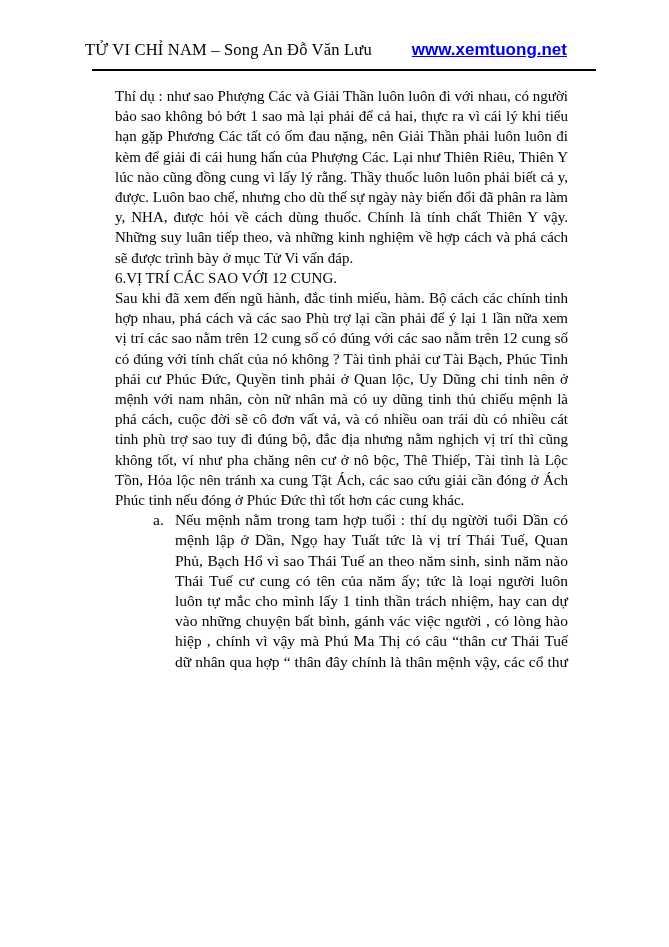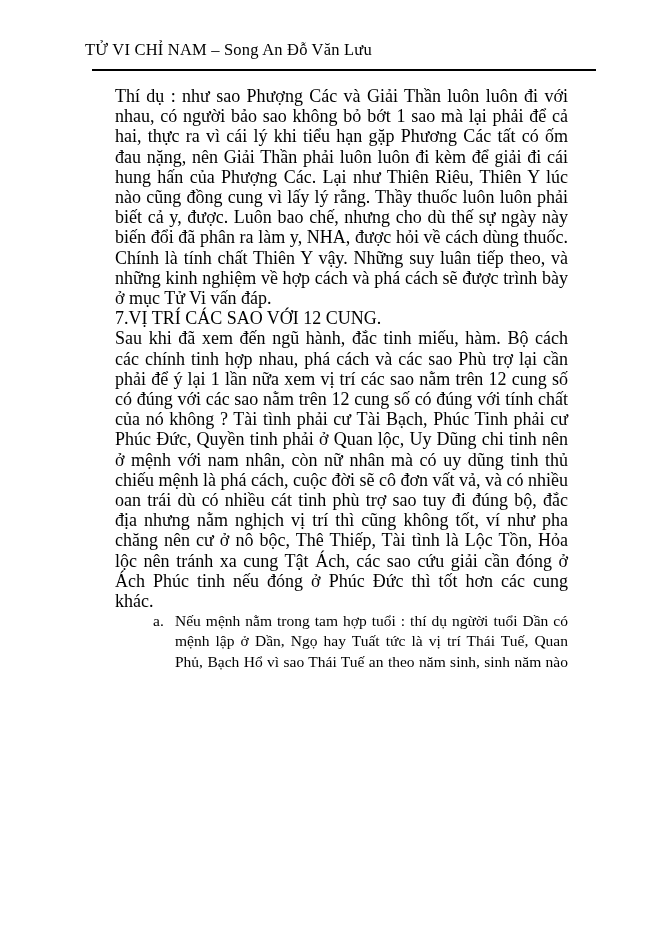--- a/index.html
+++ b/index.html
@@ -52,21 +52,21 @@
     left: 115px;
     top: 86px;
     width: 453px;
     font-size: 15.5px;
     line-height: 20.2px;
     text-align: justify;
   }
   .body-text p, .body-text h2 {
     margin: 0;
     padding: 0;
-    font-size: 18px;
+    font-size: 15px;
     font-weight: normal;
     text-align: justify;
   }
   .list-item {
     display: flex;
     margin-top: 0;
   }
   .list-marker {
     width: 60px;
     flex: 0 0 60px;
@@ -79,29 +79,30 @@
     font-family: Liberation Serif, serif;
   }
 </style>
 </head>
 <body>
 
 <div class="page">
 
   <div class="page-header">
     <span class="header-title">TỬ VI CHỈ NAM – Song An Đỗ Văn Lưu</span>
+    <a class="header-link">www.xemtuong.net</a>
   </div>
 
   <div class="header-divider"></div>
 
   <div class="body-text">
 
     <p>Thí dụ : như sao Phượng Các và Giải Thần luôn luôn đi với nhau, có người bảo sao không bỏ bớt 1 sao mà lại phải để cả hai, thực ra vì cái lý khi tiểu hạn gặp Phương Các tất có ốm đau nặng, nên Giải Thần phải luôn luôn đi kèm để giải đi cái hung hấn của Phượng Các. Lại như Thiên Riêu, Thiên Y lúc nào cũng đồng cung vì lấy lý rằng. Thầy thuốc luôn luôn phải biết cả y, được. Luôn bao chế, nhưng cho dù thế sự ngày này biến đổi đã phân ra làm y, NHA, được hỏi về cách dùng thuốc. Chính là tính chất Thiên Y vậy. Những suy luân tiếp theo, và những kinh nghiệm về hợp cách và phá cách sẽ được trình bày ở mục Tử Vi vấn đáp.</p>
 
-    <h2>7.VỊ TRÍ CÁC SAO VỚI 12 CUNG.</h2>
+    <h2>6.VỊ TRÍ CÁC SAO VỚI 12 CUNG.</h2>
 
     <p>Sau khi đã xem đến ngũ hành, đắc tinh miếu, hàm. Bộ cách các chính tinh hợp nhau, phá cách và các sao Phù trợ lại cần phải để ý lại 1 lần nữa xem vị trí các sao nằm trên 12 cung số có đúng với các sao nằm trên 12 cung số có đúng với tính chất của nó không ? Tài tình phải cư Tài Bạch, Phúc Tinh phải cư Phúc Đức, Quyền tinh phải ở Quan lộc, Uy Dũng chi tinh nên ở mệnh với nam nhân, còn nữ nhân mà có uy dũng tinh thủ chiếu mệnh là phá cách, cuộc đời sẽ cô đơn vất vả, và có nhiều oan trái dù có nhiều cát tinh phù trợ sao tuy đi đúng bộ, đắc địa nhưng nằm nghịch vị trí thì cũng không tốt, ví như pha chăng nên cư ở nô bộc, Thê Thiếp, Tài tình là Lộc Tồn, Hỏa lộc nên tránh xa cung Tật Ách, các sao cứu giải cần đóng ở Ách Phúc tinh nếu đóng ở Phúc Đức thì tốt hơn các cung khác.</p>
 
 
     <div class="list-item">
       <span class="list-marker">a.</span>
       <div class="list-content">Nếu mệnh nằm trong tam hợp tuổi : thí dụ ngừời tuổi Dần có mệnh lập ở Dần, Ngọ hay Tuất tức là vị trí Thái Tuế, Quan Phủ, Bạch Hổ vì sao Thái Tuế an theo năm sinh, sinh năm nào Thái Tuế cư cung có tên của năm ấy; tức là loại người luôn luôn tự mắc cho mình lấy 1 tinh thần trách nhiệm, hay can dự vào những chuyện bất bình, gánh vác việc người , có lòng hào hiệp , chính vì vậy mà Phú Ma Thị có câu “thân cư Thái Tuế dữ nhân qua hợp “ thân đây chính là thân mệnh vậy, các cổ thư khi bàn đến tính chất của Thái Tuế đều cho như 1 cái gì không tốt đẹp lắm; nào là đa chiêu thị phi khẩu thiệt, ít cảm tình, kiêu kỳ lý luận chính vì cái lý sự đời nhiều cảnh trái ngang, mà đã là chính nhân quân tử thì làm sao lại hòa mình với sói lang được, nên phải đứng riêng, ra tay nghĩa hiệp nên hay bị thiên hạ gây ác cảm, cái tính chất của Thái tuế như vậy cho nên bao chiều chung quanh luôn luôn có Long Phượng Cái Hổ, là tứ linh phục châu- bởi vậy người Thái Tuế không cần Tam hóa, cũng vẫn phong lưu , vẫn được người đời khi ghét nhưng vẫn phải nể. Vì ghét</div>
     </div>
 
   </div>

